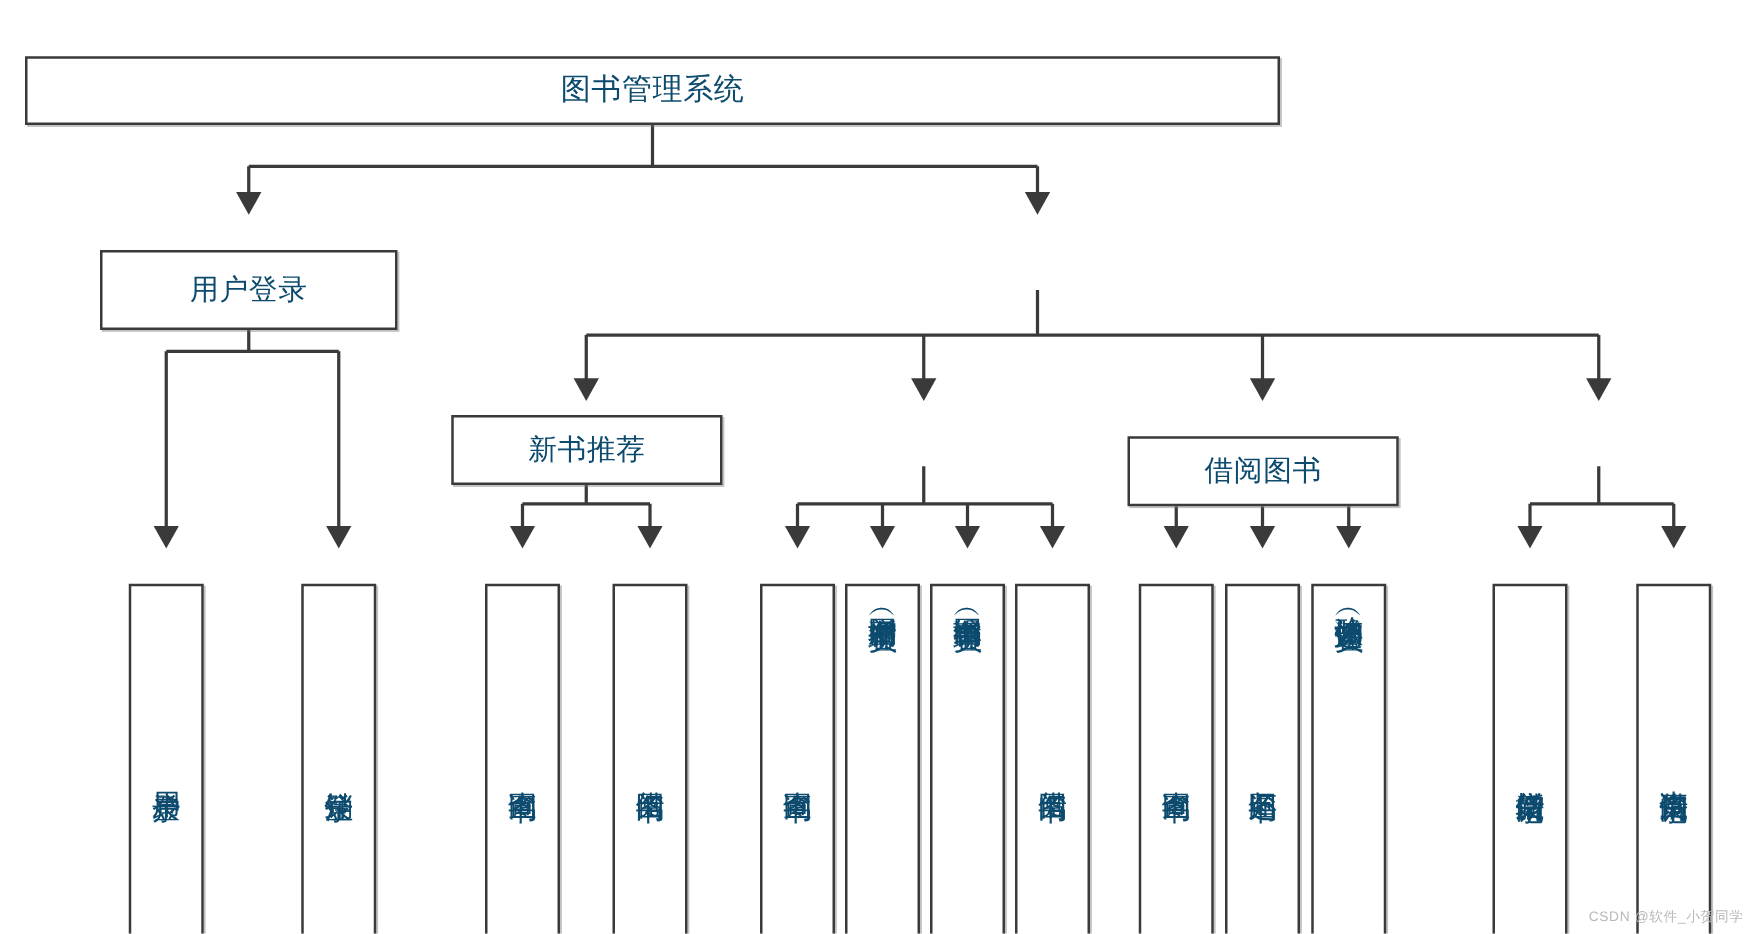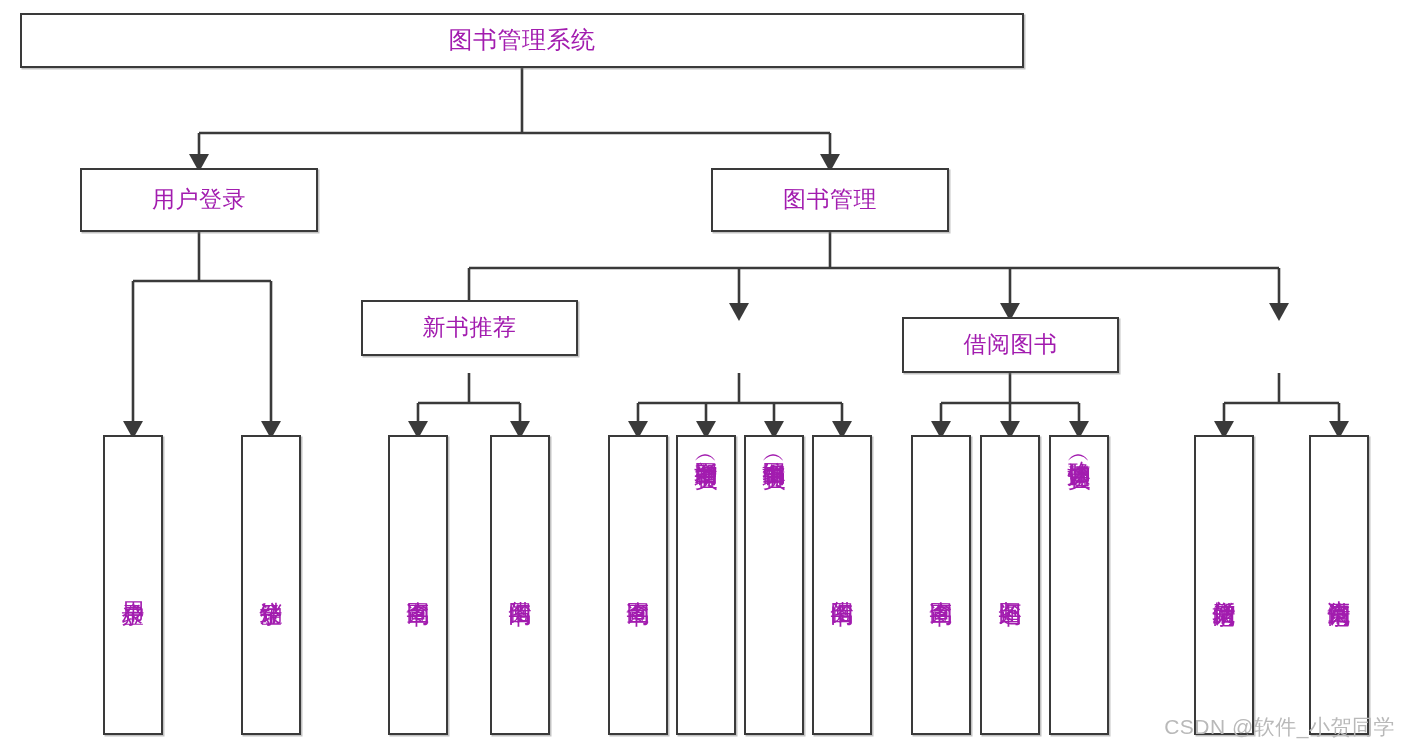--- a/index.html
+++ b/index.html
@@ -26,22 +26,23 @@
     pointer-events: none;
   }
   .node {
     position: absolute;
     box-sizing: border-box;
     border: 2.5px solid #3a3a3a;
     background: #ffffff;
     display: flex;
     align-items: center;
     justify-content: center;
-    color: #a21caf;
+    color: #0c4a6e;
     box-shadow: 1.5px 1.5px 0 rgba(120,120,120,0.45);
+    margin-top: 32px;
   }
   .node .label {
     font-size: 23px;
     line-height: 1.12;
     letter-spacing: 0.5px;
     white-space: nowrap;
   }
   .node.root .label { font-size: 24px; }
   .node.vert {
     align-items: flex-start;
@@ -57,21 +58,21 @@
     white-space: nowrap;
   }
   .node.vert.mid {
     align-items: center;
     padding-top: 0;
   }
   .watermark {
     position: absolute;
     right: 10px;
     bottom: 6px;
-    font-size: 21px;
+    font-size: 11px;
     color: #b9b9b9;
     letter-spacing: 0.5px;
     white-space: nowrap;
     user-select: none;
   }
 </style>
 </head>
 <body>
 
 <div id="canvas">
@@ -126,23 +127,20 @@
     </g>
   </svg>
 
   <div class="node root" style="left:20px; top:13px; width:1004px; height:55px;">
     <span class="label">图书管理系统</span>
   </div>
 
   <div class="node" style="left:80px; top:168px; width:238px; height:64px;">
     <span class="label">用户登录</span>
   </div>
-  <div class="node" style="left:711px; top:168px; width:238px; height:64px;">
-    <span class="label">图书管理</span>
-  </div>
 
   <div class="node" style="left:361px; top:300px; width:217px; height:56px;">
     <span class="label">新书推荐</span>
   </div>
   <div class="node" style="left:902px; top:317px; width:217px; height:56px;">
     <span class="label">借阅图书</span>
   </div>
 
   <div class="node vert mid" style="left:103px; top:435px; width:60px; height:300px;">
     <span class="label">用户登录</span>

